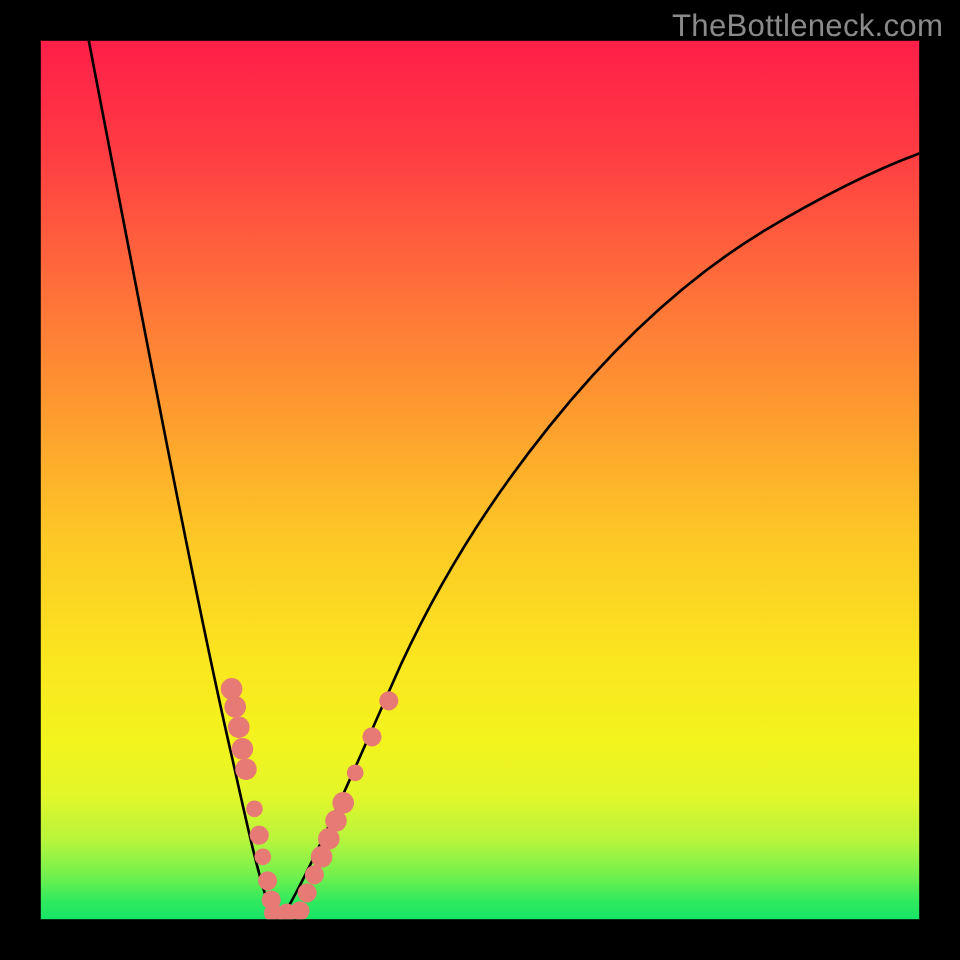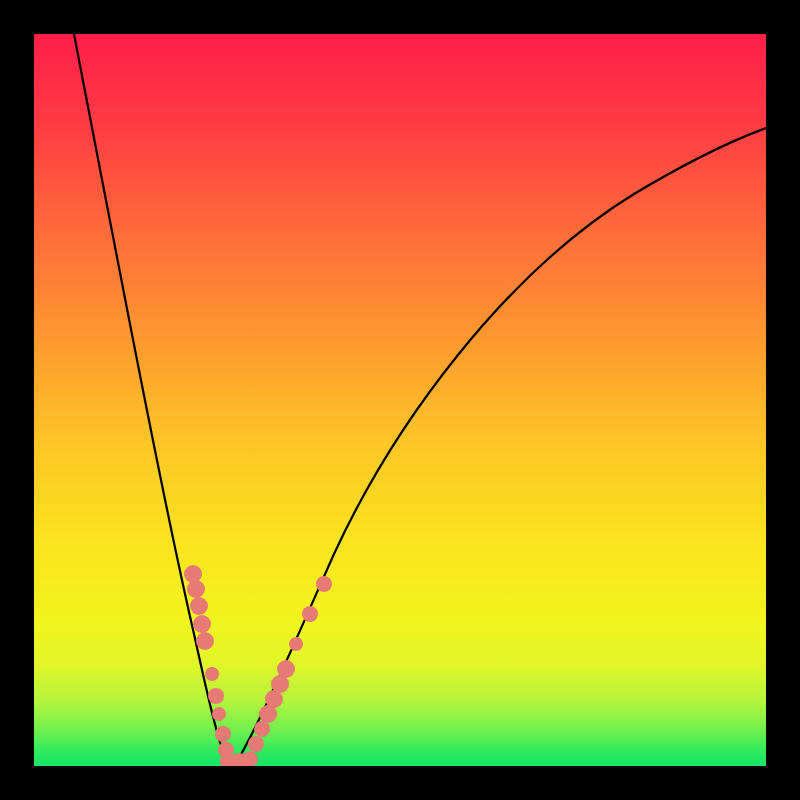--- a/index.html
+++ b/index.html
@@ -67,20 +67,21 @@
   }
   .bead {
     fill: #e77a74;
   }
 </style>
 </head>
 <body>
 
 <div class="frame">
 
+  <div class="watermark">TheBottleneck.com</div>
 
   <div class="plot-area">
     <svg class="curves" viewBox="0 0 732 732">
 
       <path class="curve" d="M 40 0
                C 90 260, 130 470, 160 600
                C 172 654, 182 700, 192 726
                L 197 732"></path>
 
       <path class="curve" d="M 197 732

